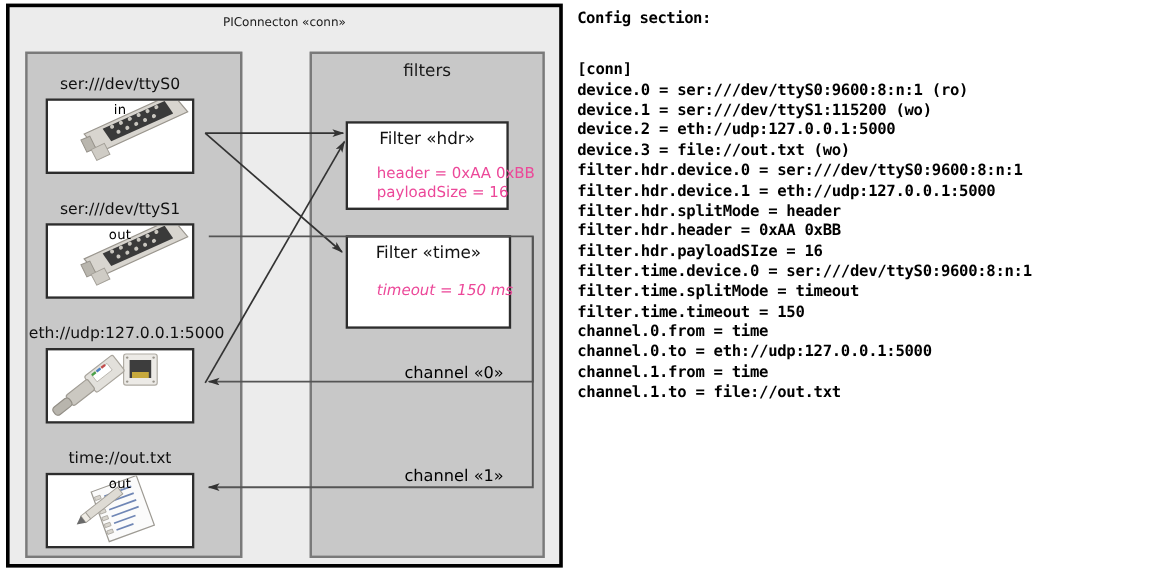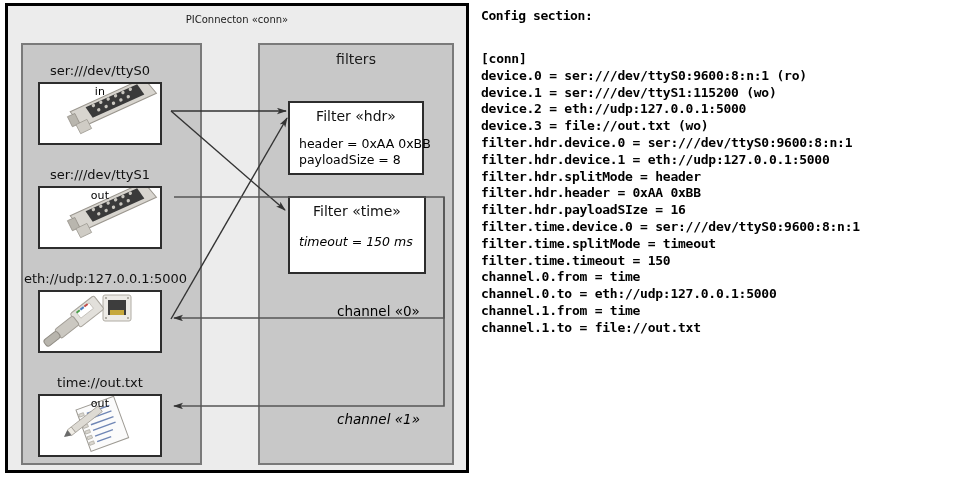--- a/index.html
+++ b/index.html
@@ -51,21 +51,21 @@
   
   .filter-box{
     position:absolute;background:#ffffff;border:2px solid #2d2d2d;
     box-sizing:border-box;
   }
   .filter-title{
     position:absolute;left:0;top:5px;width:100%;text-align:center;
     font-size:14px;color:#111;
   }
   .filter-attr{
-    position:absolute;left:9px;font-size:12.5px;color:#000000;white-space:nowrap;
+    position:absolute;left:24px;font-size:12.5px;color:#ec4899;white-space:nowrap;
   }
 
   
   .channel-label{
     position:absolute;font-size:13.5px;color:#000000;white-space:nowrap;
   }
 
   
   svg.overlay{position:absolute;left:0;top:0;width:464px;height:470px;overflow:visible;}
 
@@ -206,30 +206,30 @@
       </div>
     </div>
   </div>
 
   <div id="filters-panel" class="panel">
     <div class="panel-title">filters</div>
 
     <div class="filter-box" style="left:28px;top:40px;width:136px;height:74px;margin-top:16px;">
       <div class="filter-title">Filter «hdr»</div>
       <div class="filter-attr" style="top:33px;">header = 0xAA 0xBB</div>
-      <div class="filter-attr" style="top:49px;">payloadSize = 8</div>
+      <div class="filter-attr" style="top:49px;">payloadSize = 16</div>
     </div>
 
     <div class="filter-box" style="left:28px;top:151px;width:138px;height:78px;">
       <div class="filter-title">Filter «time»</div>
       <div class="filter-attr" style="top:36px;font-style:italic;">timeout = 150 ms</div>
     </div>
 
     <div class="channel-label" style="left:77px;top:258px;">channel «0»</div>
-    <div class="channel-label" style="left:77px;top:366px;font-style:italic;">channel «1»</div>
+    <div class="channel-label" style="left:77px;top:344px;">channel «1»</div>
   </div>
 
   <svg class="overlay" viewBox="0 0 464 470">
     <defs>
       <marker id="ah" markerWidth="10" markerHeight="10" refX="9" refY="3.2" orient="auto" markerUnits="userSpaceOnUse">
         <path d="M0,0 L10,3.2 L0,6.4 L2.4,3.2 Z" fill="#333333"></path>
       </marker>
     </defs>
 
     <line x1="163" y1="105" x2="278" y2="105" stroke="#333333" stroke-width="1.4" marker-end="url(#ah)"></line>

